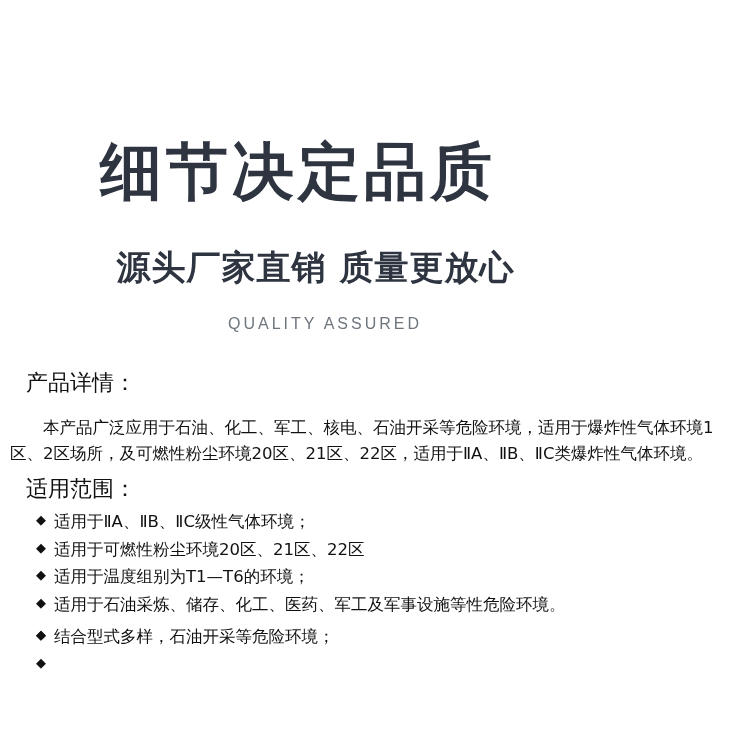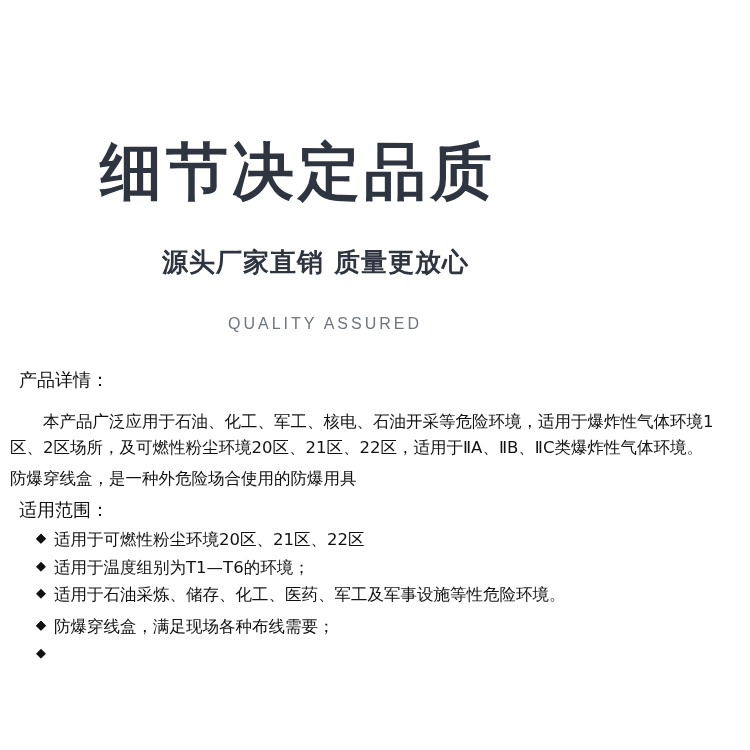--- a/index.html
+++ b/index.html
@@ -53,21 +53,21 @@
     white-space: nowrap;
   }
   .hero-subtitle {
     position: absolute;
     top: 245px;
     left: 0;
     width: 631px;
     text-align: center;
     font-family: "DejaVu Sans", sans-serif;
     font-weight: bold;
-    font-size: 26px;
+    font-size: 34px;
     letter-spacing: 1px;
     color: #2e3540;
     white-space: nowrap;
   }
   .hero-en {
     position: absolute;
     top: 315px;
     left: 0;
     width: 650px;
     text-align: center;
@@ -81,23 +81,23 @@
   
   .content {
     position: absolute;
     top: 366px;
     left: 10px;
     width: 736px;
     font-family: "DejaVu Sans", sans-serif;
     color: #111111;
   }
   .section-label {
-    font-size: 18px;
+    font-size: 22px;
     line-height: 1.55;
-    margin: 0 0 2px 9px;
+    margin: 0 0 2px 16px;
     font-weight: normal;
   }
   .para {
     font-size: 16.5px;
     line-height: 1.6;
     margin: 15px 0 4px 0;
     text-indent: 2em;
   }
   .plain-line {
     font-size: 16.5px;
@@ -130,26 +130,26 @@
 <div class="hero">
   <div class="hero-title">细节决定品质</div>
   <div class="hero-subtitle">源头厂家直销 质量更放心</div>
   <div class="hero-en">QUALITY ASSURED</div>
 </div>
 
 <div class="content">
 
   <p class="section-label">产品详情：</p>
   <p class="para">本产品广泛应用于石油、化工、军工、核电、石油开采等危险环境，适用于爆炸性气体环境1区、2区场所，及可燃性粉尘环境20区、21区、22区，适用于ⅡA、ⅡB、ⅡC类爆炸性气体环境。</p>
-  <p class="plain-line">防爆穿线盒，是一种外危险场合使用的防爆用具</p>
 
   <p class="section-label">适用范围：</p>
   <ul class="bullets">
     <li>
       <span class="diamond">◆</span>
+      <span>适用于ⅡA、ⅡB、ⅡC级性气体环境；</span>
     </li>
     <li>
       <span class="diamond">◆</span>
       <span>适用于可燃性粉尘环境20区、21区、22区</span>
     </li>
     <li>
       <span class="diamond">◆</span>
       <span>适用于温度组别为T1—T6的环境；</span>
     </li>
     <li>
@@ -157,20 +157,20 @@
       <span>适用于石油采炼、储存、化工、医药、军工及军事设施等性危险环境。</span>
     </li>
   </ul>
 
   <ul class="bullets">
     <li>
       <span class="diamond">◆</span>
     </li>
     <li>
       <span class="diamond">◆</span>
-      <span>防爆穿线盒，满足现场各种布线需要；</span>
+      <span>结合型式多样，石油开采等危险环境；</span>
     </li>
     <li>
       <span class="diamond">◆</span>
     </li>
   </ul>
 
 </div>
 
 </body></html>

